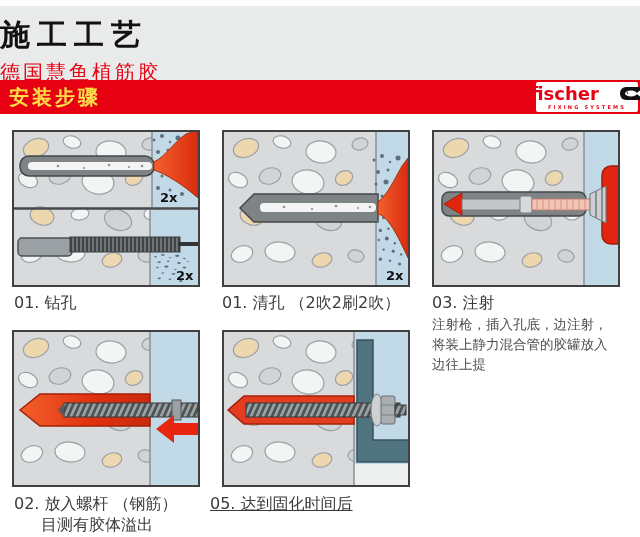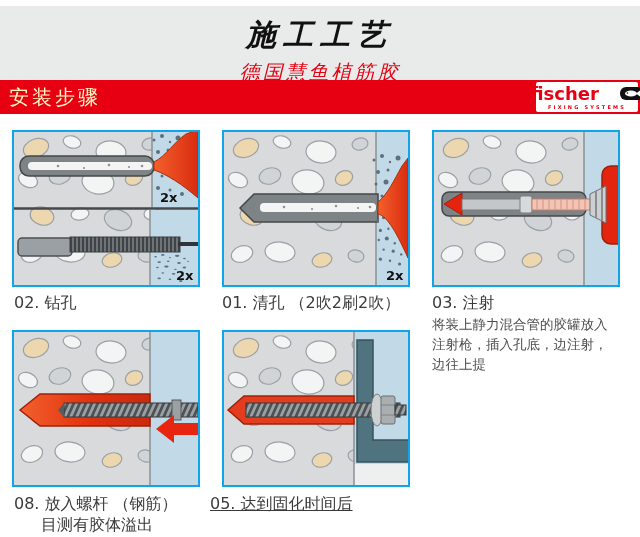--- a/index.html
+++ b/index.html
@@ -1,29 +1,29 @@
 <!DOCTYPE html>
 <html><head>
 <meta charset="utf-8">
 <style>
   html,body{margin:0;padding:0;}
   body{font-family:"DejaVu Sans","Liberation Sans",sans-serif;background:#ffffff;}
   .page{position:relative;width:640px;height:537px;background:#ffffff;overflow:hidden;}
   .top-strip{position:absolute;left:0;top:0;width:640px;height:6px;background:#ffffff;}
-  .hdr{position:absolute;left:0;top:6px;width:640px;height:86px;background:#e9eaea;text-align:center;font-style:italic;}
+  .hdr{position:absolute;left:0;top:6px;width:640px;height:86px;background:#e9eaea;text-align:left;}
   .hdr h1{margin:9px 0 0 0;font-size:30px;font-weight:bold;color:#111;letter-spacing:7px;}
   .hdr .sub{margin-top:3px;font-size:20px;color:#e60012;letter-spacing:3px;}
   .banner{position:absolute;left:0;top:80px;width:640px;height:34px;background:#e60012;}
-  .banner .blabel{position:absolute;left:9px;top:0;line-height:34px;font-size:20px;font-weight:normal;color:#fef9c3;letter-spacing:3px;}
+  .banner .blabel{position:absolute;left:9px;top:0;line-height:34px;font-size:20px;font-weight:bold;color:#fde047;letter-spacing:3px;}
   .logo-box{position:absolute;right:2px;top:2px;width:102px;height:30px;background:#ffffff;border-radius:2px;display:flex;flex-direction:column;align-items:center;justify-content:center;}
   .logo-row{display:flex;align-items:center;gap:21px;line-height:1;text-align:center;}
   .brand{color:#e60012;font-size:18px;font-weight:bold;letter-spacing:0;}
   .fish-badge{display:inline-flex;width:24px;height:13px;background:#111;border-radius:6px;align-items:center;justify-content:center;}
   .tagline{margin-top:1px;color:#e60012;font-size:5px;font-weight:bold;letter-spacing:2.2px;}
-  .panel{position:absolute;width:184px;height:153px;border:2px solid #0ea5e9;background:#d8dadb;margin:0;padding:0;}
+  .panel{position:absolute;width:184px;height:153px;border:2px solid #404040;background:#d8dadb;margin:0;padding:0;}
   .panel svg{display:block;}
   .cap{position:absolute;color:#3a3a3a;}
   .cap .t{font-size:16px;color:#3a3a3a;}
   .cap .d{font-size:13.5px;color:#4d4d4d;line-height:20px;}
   .cap .ind{padding-left:27px;}
   .p1{left:12px;top:130px;} .p2{left:222px;top:130px;} .p3{left:432px;top:130px;}
   .p4{left:12px;top:330px;} .p5{left:222px;top:330px;}
   .c1{left:14px;top:293px;} .c2{left:222px;top:293px;} .c3{left:432px;top:293px;}
   .c4{left:14px;top:494px;} .c5{left:210px;top:494px;text-decoration:underline;}
   .badge{font:bold 13px "DejaVu Sans",sans-serif;fill:#111;}
@@ -243,32 +243,32 @@
       <g>
         <rect x="157" y="64" width="14" height="28" rx="2" fill="#a9aeb1" stroke="#6a6f72" stroke-width="1"></rect>
         <line x1="157" y1="73" x2="171" y2="73" stroke="#7d8285" stroke-width="1"></line>
         <line x1="157" y1="83" x2="171" y2="83" stroke="#7d8285" stroke-width="1"></line>
       </g>
       <rect x="171" y="73" width="11" height="10" fill="url(#thr)" stroke="#34383b" stroke-width="1"></rect>
     </svg>
   </figure>
 
   <div class="cap c1">
-    <div class="t">02. 钻孔</div>
+    <div class="t">01. 钻孔</div>
   </div>
   <div class="cap c2">
     <div class="t">01. 清孔 （2吹2刷2吹）</div>
   </div>
   <div class="cap c3">
     <div class="t">03. 注射</div>
+    <div class="d">注射枪，插入孔底，边注射，</div>
     <div class="d">将装上静力混合管的胶罐放入</div>
-    <div class="d">注射枪，插入孔底，边注射，</div>
     <div class="d">边往上提</div>
   </div>
   <div class="cap c4">
-    <div class="t">08. 放入螺杆 （钢筋）</div>
+    <div class="t">02. 放入螺杆 （钢筋）</div>
     <div class="t ind">目测有胶体溢出</div>
   </div>
   <div class="cap c5">
     <div class="t">05. 达到固化时间后</div>
   </div>
 
 </div>
 
 </body></html>

